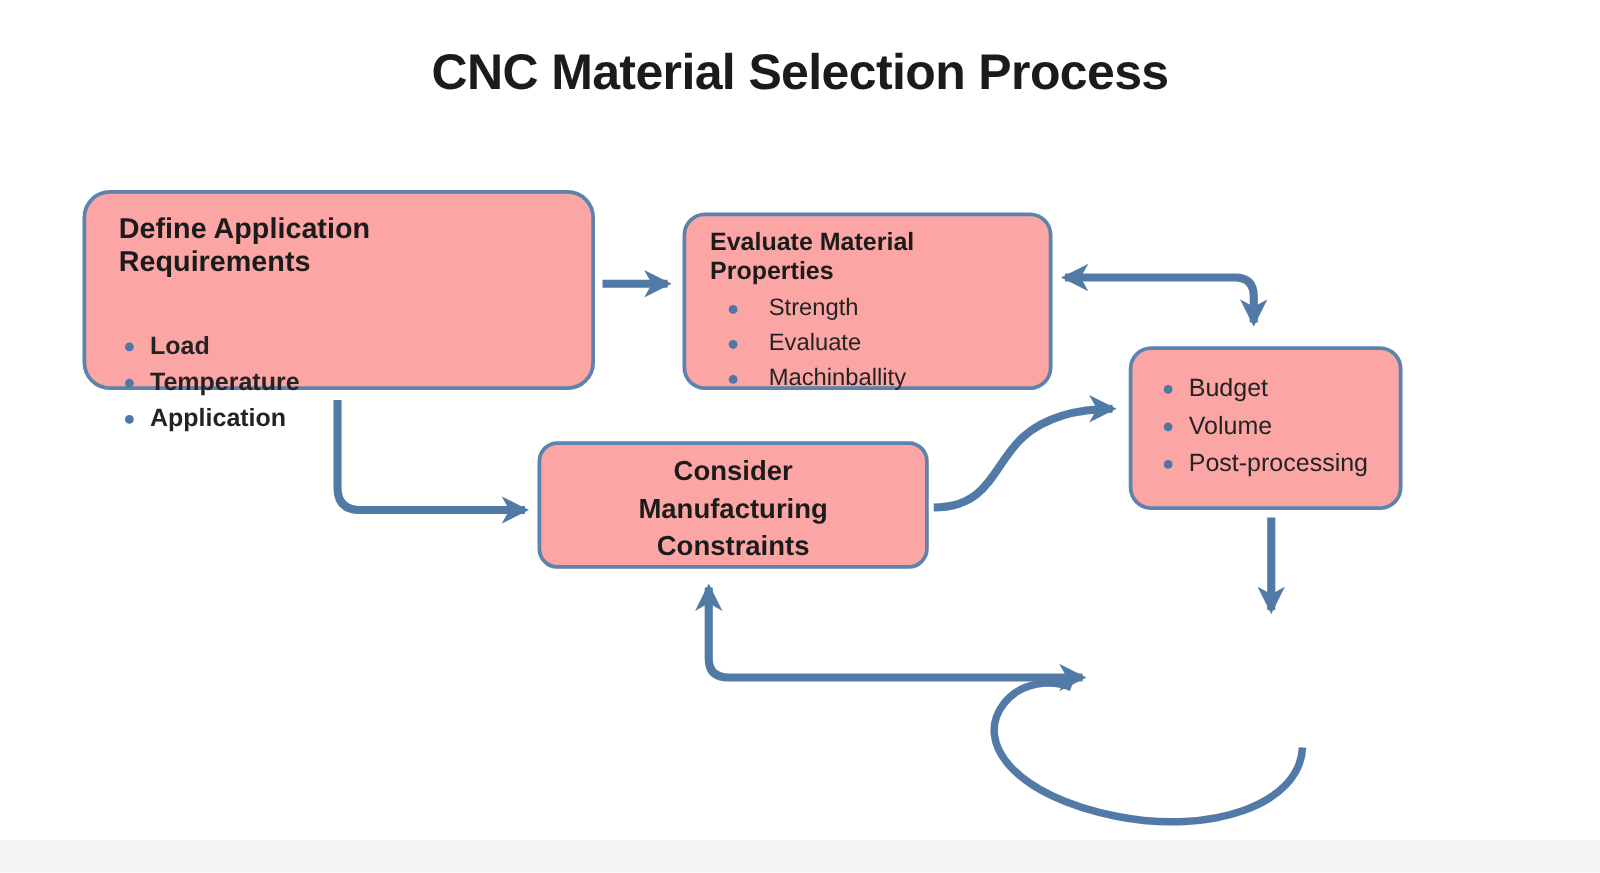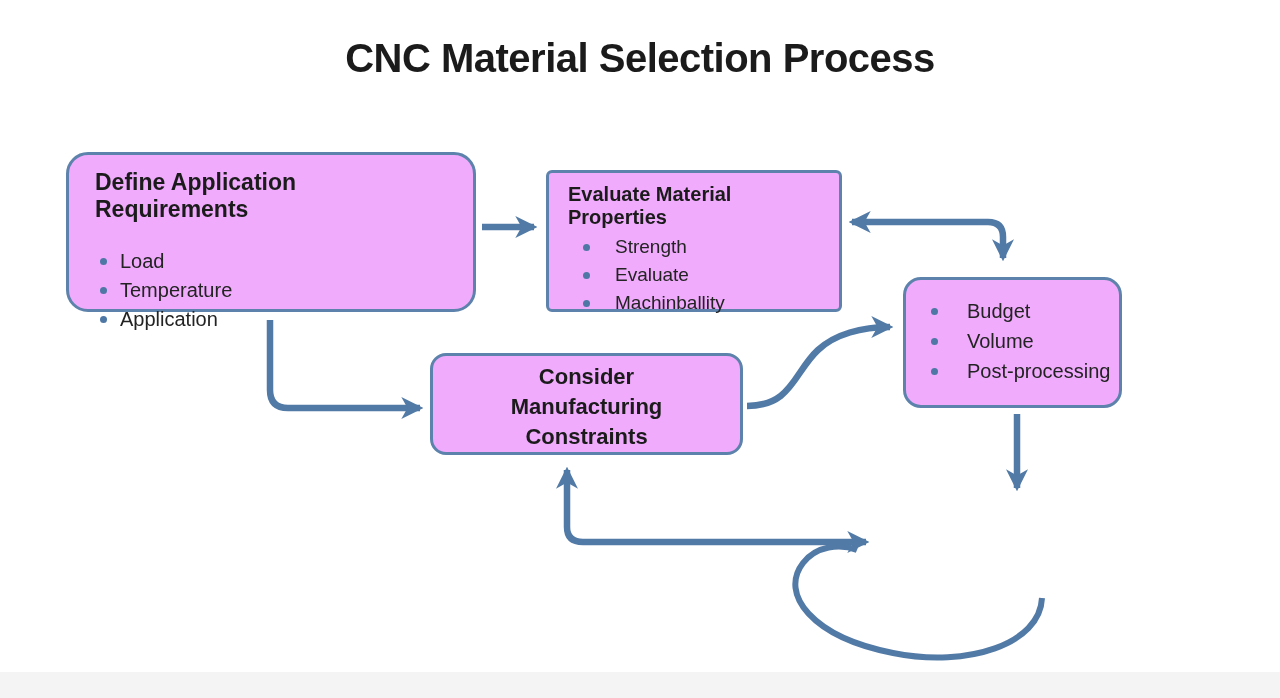--- a/index.html
+++ b/index.html
@@ -13,42 +13,42 @@
     position:absolute; left:0; right:0; top:36px; text-align:center;
     font-size:40px; font-weight:bold; letter-spacing:-0.5px;
     color:var(--text,#1b1b1b);
   }
   svg.arrows { position:absolute; left:0; top:0; width:1280px; height:698px; }
   .arrow { fill:none; stroke:var(--arrow,#527aa6); stroke-width:6.5; stroke-linecap:butt; }
   .loop  { fill:none; stroke:var(--arrow,#527aa6); stroke-width:6; }
   #ah path { fill:var(--arrow,#527aa6); }
 
   .box {
-    position:absolute; background:#f0abfc;
+    position:absolute; background:#fca5a5;
     border:3px solid var(--border,#5d83ac); color:var(--text,#1b1b1b);
   }
   .box h2 { color:var(--text,#1b1b1b); font-weight:bold; }
 
   #box-define { left:66px; top:152px; width:410px; height:160px; border-radius:22px; padding:14px 24px 0 26px; }
   #box-define h2 { font-size:23px; }
-  #box-define .bullets { margin-top:24px; font-size:20px; padding-left:5px; }
+  #box-define .bullets { margin-top:40px; font-size:20px; padding-left:5px;font-weight:bold; }
   #box-define .bullets li { line-height:29px; }
 
-  #box-evaluate { left:546px; top:170px; width:296px; height:142px; border-radius:6px; padding:10px 14px 0 19px; }
+  #box-evaluate { left:546px; top:170px; width:296px; height:142px; border-radius:18px; padding:10px 14px 0 19px; }
   #box-evaluate h2 { font-size:20px; }
   #box-evaluate .bullets { margin-top:4px; font-size:19px; padding-left:15px; }
   #box-evaluate .bullets li { line-height:28px;gap:12px; }
 
   #box-constraints { left:430px; top:353px; width:313px; height:102px; border-radius:16px;
     display:flex; align-items:flex-end; justify-content:center; text-align:center; padding:0 30px; }
   #box-constraints h2 { font-size:22px; line-height:30px; }
 
   #box-criteria { left:903px; top:277px; width:219px; height:131px; border-radius:18px; padding:16px 6px 0 25px; }
   #box-criteria .bullets { font-size:20px; }
-  #box-criteria .bullets li { line-height:30px;gap:16px; }
+  #box-criteria .bullets li { line-height:30px; }
 
   #box-select { left:878px; top:498px; width:310px; height:98px; border-radius:16px; text-align:center; padding-top:20px; }
   #box-select h2 { font-size:23px; }
 
   ul.bullets { list-style:none; }
   .bullets li { display:flex; align-items:center; color:#232323; }
   .dot { width:7px; height:7px; border-radius:50%; background:var(--bullet,#4f77a5); margin-right:13px; flex:0 0 auto; }
 </style>
 </head>
 <body>

